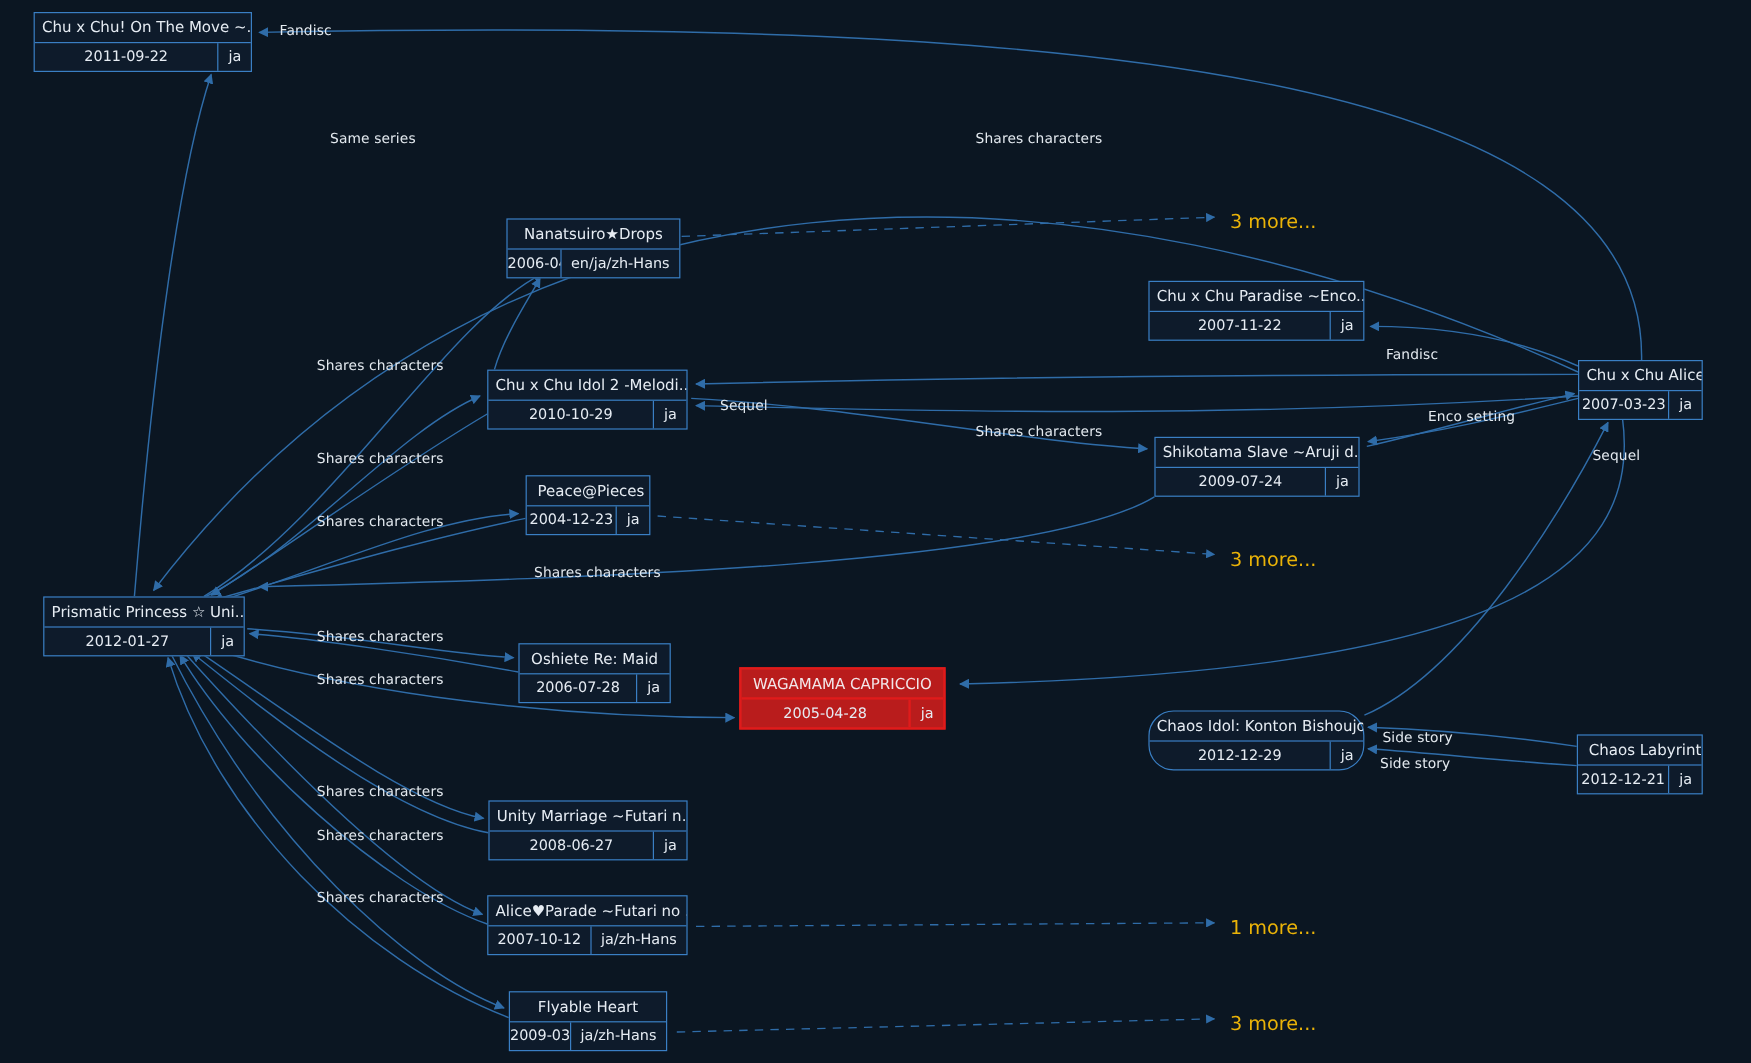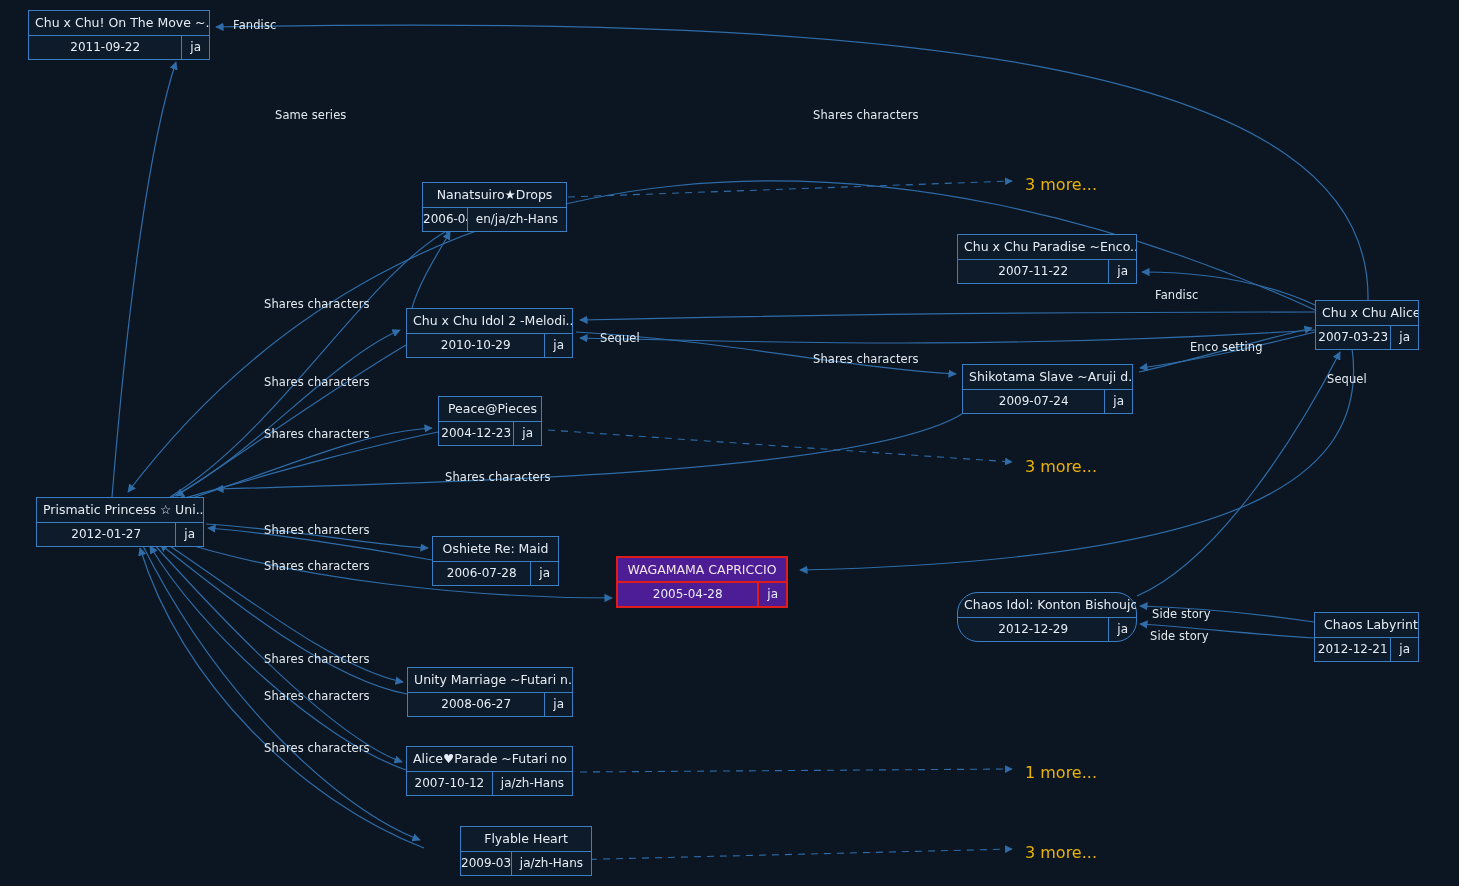--- a/index.html
+++ b/index.html
@@ -60,21 +60,21 @@
     flex: 0 0 auto;
     line-height: 22px;
     text-align: left;
     font-size: 12px;
     padding: 0 8px;
     color: #e6ecf3;
     white-space: nowrap;
   }
   .node.highlight {
     border: 2px solid #e01b1b;
-    background: #4c1d95;
+    background: #b91c1c;
   }
   .node.highlight .title { border-bottom: 2px solid #e01b1b; color: #f2e6e9; }
   .node.highlight .meta .date { border-right: 2px solid #e01b1b; }
 
   .edge-label {
     position: absolute;
     font-size: 11.5px;
     color: #e3e9ef;
     white-space: nowrap;
     letter-spacing: 0.1px;
@@ -274,21 +274,21 @@
   </div>
 
   <div class="node" style="left:406px; top:746px; width:167px;">
     <div class="title">Alice♥Parade ~Futari no ...</div>
     <div class="meta">
       <div class="date">2007-10-12</div>
       <div class="lang">ja/zh-Hans</div>
     </div>
   </div>
 
-  <div class="node" style="left:424px; top:826px; width:132px;margin-left:36px;">
+  <div class="node" style="left:424px; top:826px; width:132px;">
     <div class="title">Flyable Heart</div>
     <div class="meta">
       <div class="date">2009-03-19</div>
       <div class="lang">ja/zh-Hans</div>
     </div>
   </div>
 
   <div class="edge-label" style="left:233px; top:18px;">Fandisc</div>
   <div class="edge-label" style="left:275px; top:108px;">Same series</div>
   <div class="edge-label" style="left:813px; top:108px;">Shares characters</div>

